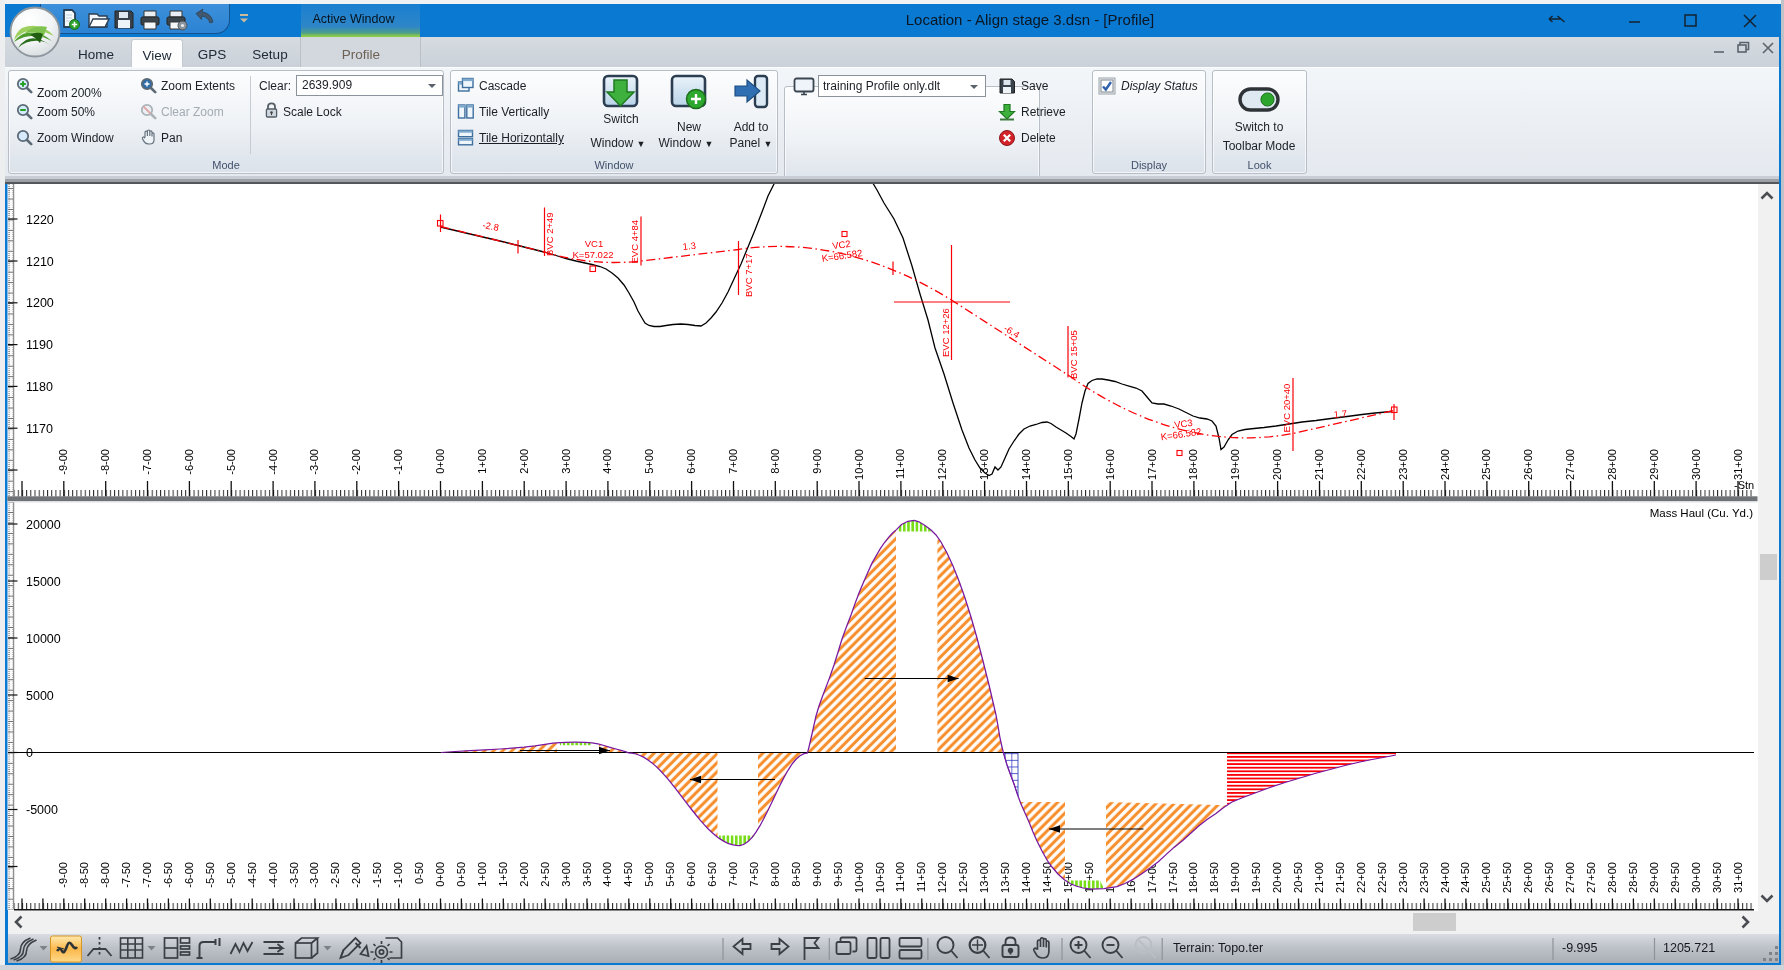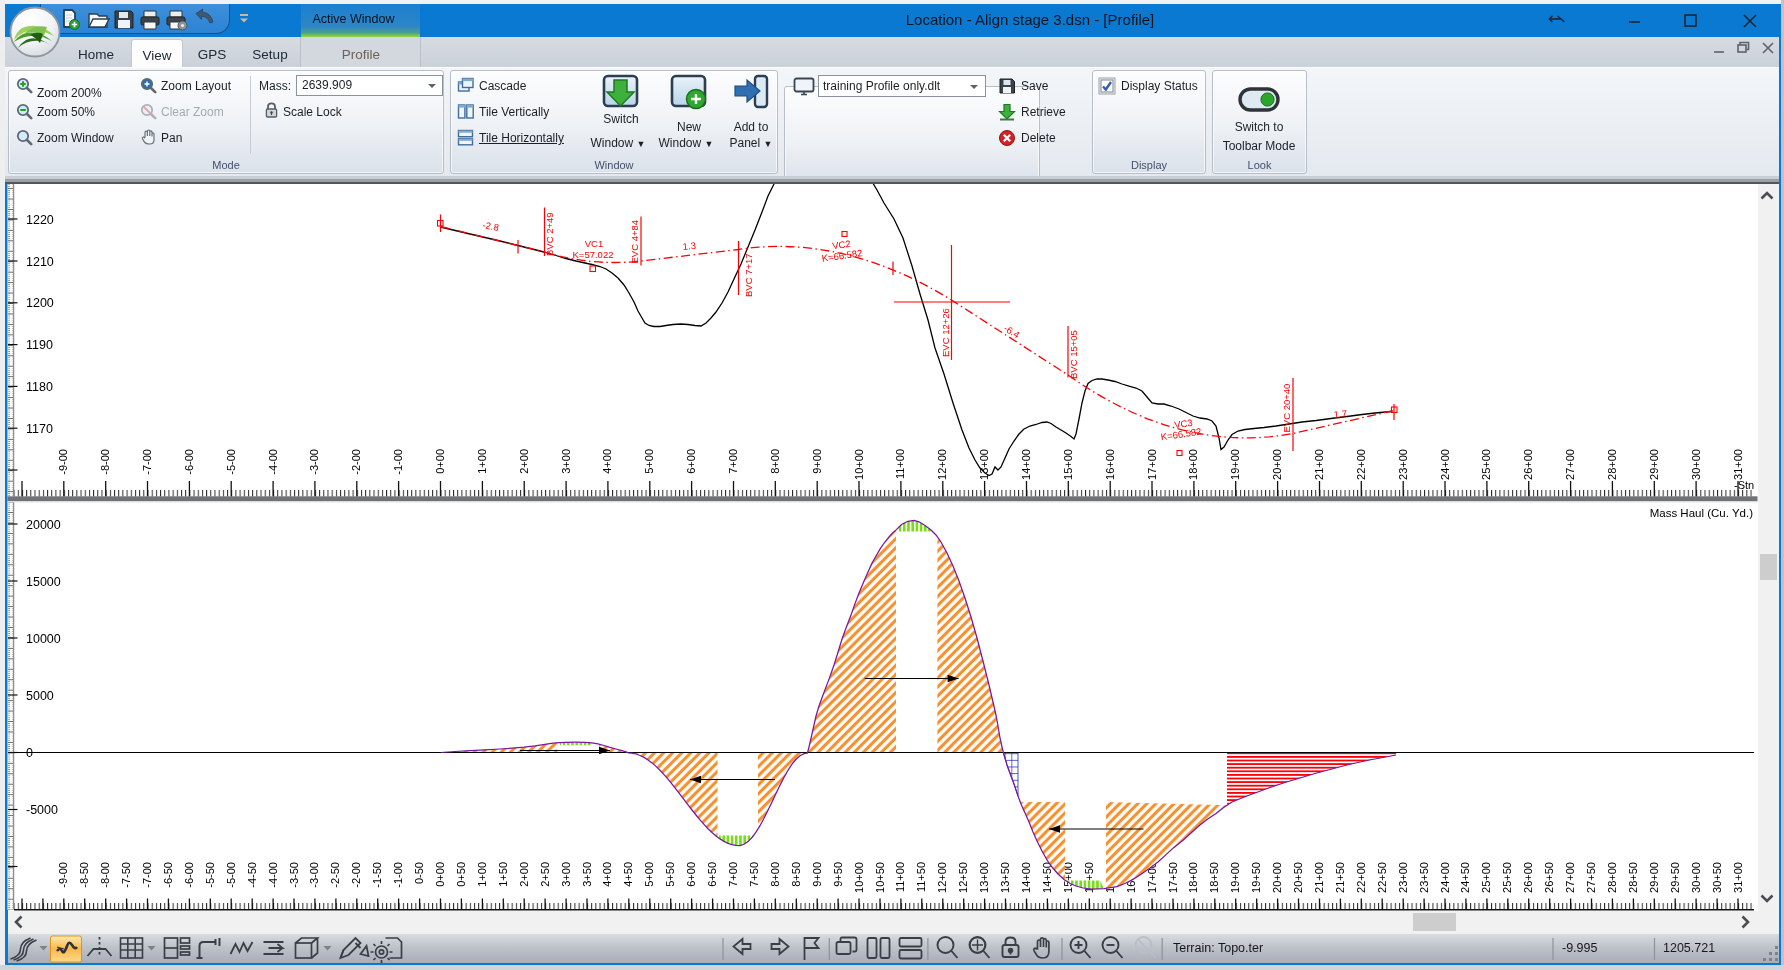--- a/index.html
+++ b/index.html
@@ -131,25 +131,25 @@
     <circle cx="7" cy="7" r="5.2" fill="#eef1f4" stroke="#aab2ba" stroke-width="1.8"></circle>
     <line x1="11" y1="11" x2="15.2" y2="15.2" stroke="#aab2ba" stroke-width="2.6" stroke-linecap="round"></line>
     <line x1="3.5" y1="3.5" x2="10.5" y2="10.5" stroke="#e0a8a8" stroke-width="2"></line>
   </svg>
 <svg class="abs" style="left:140px;top:128px" width="18" height="18" viewBox="0 0 18 18">
 <path d="M5 9V4.5q0-1.4 1.2-1.4T7.4 4.5V8 3.4q0-1.4 1.2-1.4T9.8 3.4V8 4.2q0-1.3 1.1-1.3t1.1 1.3V8.6 6q0-1.2 1-1.2t1 1.2v6q0 4-4.3 4T4 13.4L2.6 11q-.7-1.2.3-1.8t1.6.4z" fill="#eef3f8" stroke="#66717c" stroke-width="1.2"></path>
   </svg>
 <div class="sbtn" style="left:37px;top:86px;text-align:center;">Zoom 200%</div>
 <div class="sbtn" style="left:37px;top:105px;">Zoom 50%</div>
 <div class="sbtn" style="left:37px;top:131px;">Zoom Window</div>
-<div class="sbtn" style="left:161px;top:79px;">Zoom Layout</div>
+<div class="sbtn" style="left:161px;top:79px;">Zoom Extents</div>
 <div class="sbtn" style="left:161px;top:105px;color:#a3abb3;">Clear Zoom</div>
 <div class="sbtn" style="left:161px;top:131px;">Pan</div>
 <div class="abs" style="left:250px;top:76px;width:1px;height:78px;background:#c6ccd4;"></div>
-<div class="sbtn" style="left:259px;top:79px;">Mass:</div>
+<div class="sbtn" style="left:259px;top:79px;">Clear:</div>
 <div class="abs" style="left:296px;top:75px;width:147px;height:21px;background:#fff;border:1px solid #8a929c;"></div>
 <div class="sbtn" style="left:302px;top:78px;">2639.909</div>
 <svg class="abs" style="left:427px;top:83px" width="10" height="7" viewBox="0 0 10 7">
     <path d="M1 1l4 4 4-4z" fill="#5a636d"></path>
   </svg>
 <svg class="abs" style="left:263px;top:101px" width="17" height="18" viewBox="0 0 17 18">
 <path d="M5 8V5.4Q5 2.4 8.5 2.4T12 5.4V8" fill="none" stroke="#555e66" stroke-width="1.8"></path>
 <rect x="3.4" y="8" width="10.2" height="8" rx="1" fill="#cfd6dd" stroke="#555e66" stroke-width="1.3"></rect>
 <circle cx="8.5" cy="11.5" r="1.3" fill="#444"></circle>
     <rect x="8" y="11.5" width="1" height="2.6" fill="#444"></rect>
@@ -230,21 +230,21 @@
 <svg class="abs" style="left:998px;top:129px" width="18" height="18" viewBox="0 0 18 18">
 <circle cx="9" cy="9" r="7.5" fill="#d2232a" stroke="#8f161b"></circle>
 <path d="M5.8 5.8l6.4 6.4M12.2 5.8l-6.4 6.4" stroke="#fff" stroke-width="2.2"></path>
   </svg>
 <div class="sbtn" style="left:1021px;top:131px;">Delete</div>
 <svg class="abs" style="left:1098px;top:77px" width="18" height="18" viewBox="0 0 18 18">
 <rect x="1" y="1" width="16" height="16" fill="#eef0f2" stroke="#9aa1a8"></rect>
 <rect x="3" y="3" width="12" height="12" fill="#fff" stroke="#7d858d"></rect>
 <path d="M5 9.5l2.8 3L13 5" fill="none" stroke="#2f5fae" stroke-width="2.4"></path>
   </svg>
-<div class="sbtn" style="left:1121px;top:79px;">Display Status</div>
+<div class="sbtn" style="left:1121px;top:79px;font-style:italic;">Display Status</div>
 <svg class="abs" style="left:1238px;top:87px" width="42" height="25" viewBox="0 0 42 25">
 <rect x="2" y="2" width="38" height="21" rx="10.5" fill="#dfe9f2" stroke="#2e3338" stroke-width="3.4"></rect>
 <circle cx="29.5" cy="12.5" r="6.6" fill="#2ca52c" stroke="#1d701d"></circle>
   </svg>
 <div class="bigtxt" style="left:1219px;top:120px;width:80px;">Switch to</div>
 <div class="bigtxt" style="left:1217px;top:139px;width:84px;">Toolbar Mode</div>
 <div class="abs" style="left:5px;top:176px;width:1773.5px;height:3px;background:#c9ced4;"></div>
 <div class="abs" style="left:5px;top:179px;width:1773.5px;height:2.5px;background:#9ba0a6;"></div>
 <div class="abs" style="left:5px;top:181.5px;width:1773.5px;height:2.5px;background:#53575b;"></div>
 <svg class="abs" style="left:9px;top:6px" width="52" height="52" viewBox="0 0 52 52">

